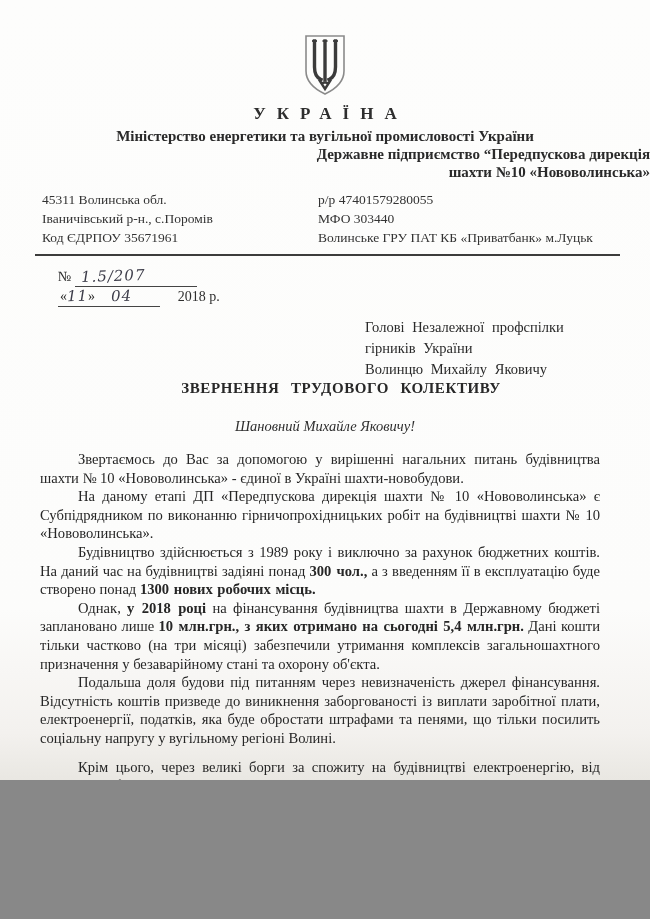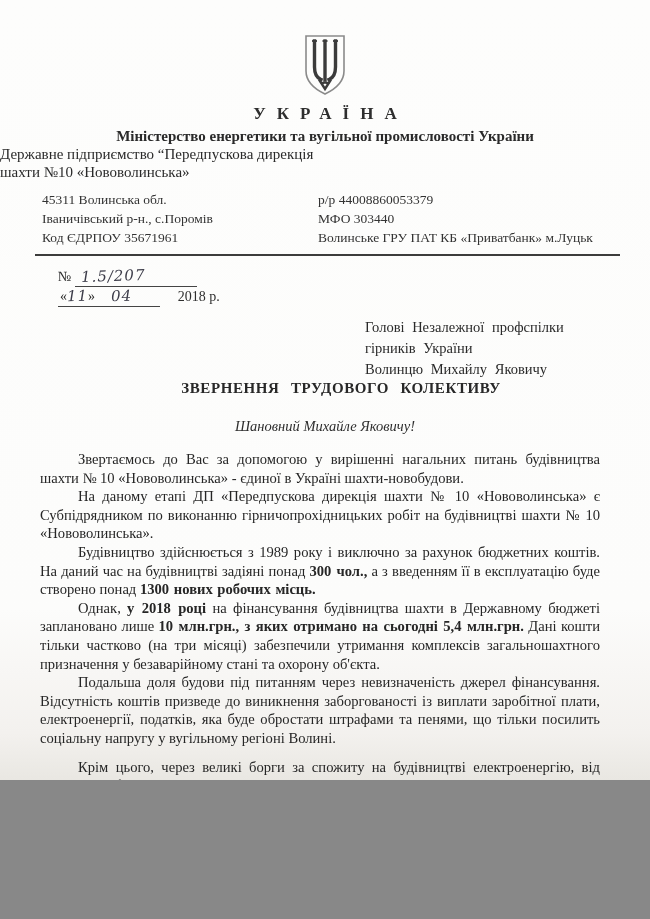--- a/index.html
+++ b/index.html
@@ -21,21 +21,21 @@
   .country{
     text-align:center;font-size:17px;font-weight:bold;
     letter-spacing:11px;margin-top:1px;color:#2e2e2e;
     text-indent:11px;
   }
   .ministry{
     text-align:center;font-weight:bold;font-size:15px;
     margin-top:4px;color:#2a2a2a;
   }
   .enterprise{
-    text-align:left;font-weight:normal;font-size:15px;
+    text-align:right;font-weight:bold;font-size:15px;
     margin-top:1px;color:#2a2a2a;
   }
   .addr-row{
     display:flex;margin-top:9px;font-size:13.5px;line-height:19px;color:#333;
   }
   .addr-left{margin-left:42px;width:258px;}
   .addr-right{margin-left:18px;}
   .rule{
     margin:7px 30px 0 35px;height:0;
     border-top:2px solid #3c3c3c;
@@ -117,21 +117,21 @@
   <div class="enterprise">Державне підприємство “Передпускова дирекція</div>
   <div class="enterprise">шахти №10 «Нововолинська»</div>
 
   <div class="addr-row">
     <div class="addr-left">
       <div>45311 Волинська обл.</div>
       <div>Іваничівський р-н., с.Поромів</div>
       <div>Код ЄДРПОУ 35671961</div>
     </div>
     <div class="addr-right">
-      <div>р/р 44008860053379</div>
+      <div>р/р 47401579280055</div>
       <div>МФО  303440</div>
       <div>Волинське ГРУ ПАТ КБ «Приватбанк» м.Луцьк</div>
     </div>
   </div>
 
   <div class="rule"></div>
 
   <div class="ref-block">
     <div class="ref-line">
       <span>№</span>

